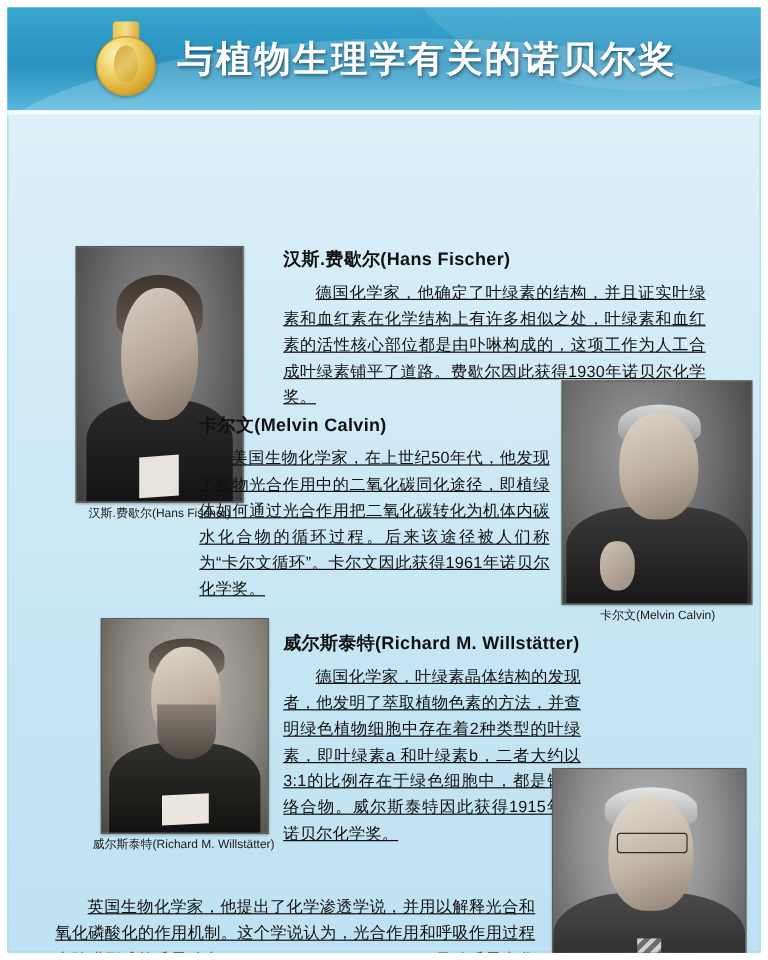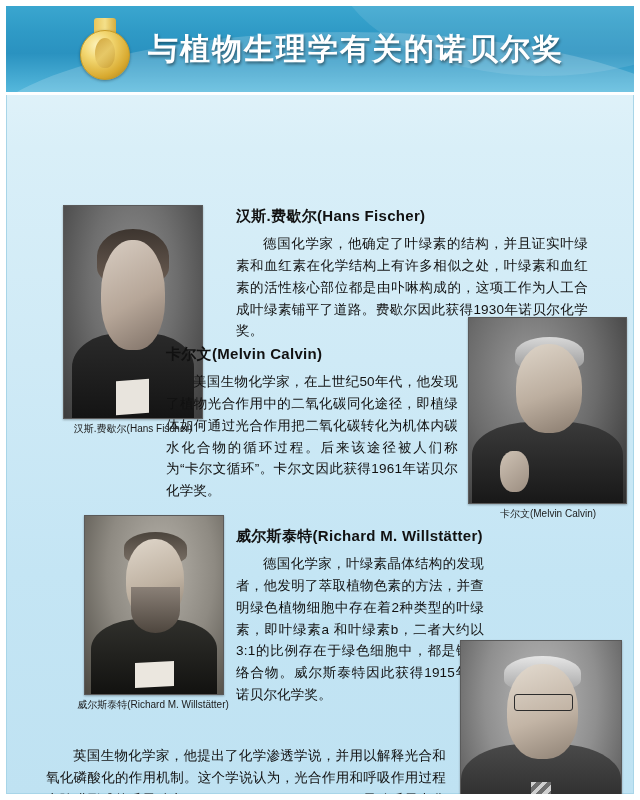--- a/index.html
+++ b/index.html
@@ -148,20 +148,21 @@
     margin-bottom: 7px;
     letter-spacing: 0.3px;
   }
   .bio-text {
     font-size: 13.5px;
     color: #111111;
     line-height: 1.62;
     text-align: justify;
     text-indent: 2em;
     letter-spacing: 0.2px;
+    text-decoration: underline;
   }
 
   
   .ph {
     position: absolute;
     left: 0; top: 0; right: 0; bottom: 0;
   }
   .ph .bg {
     position: absolute; left:0; top:0; right:0; bottom:0;
   }

